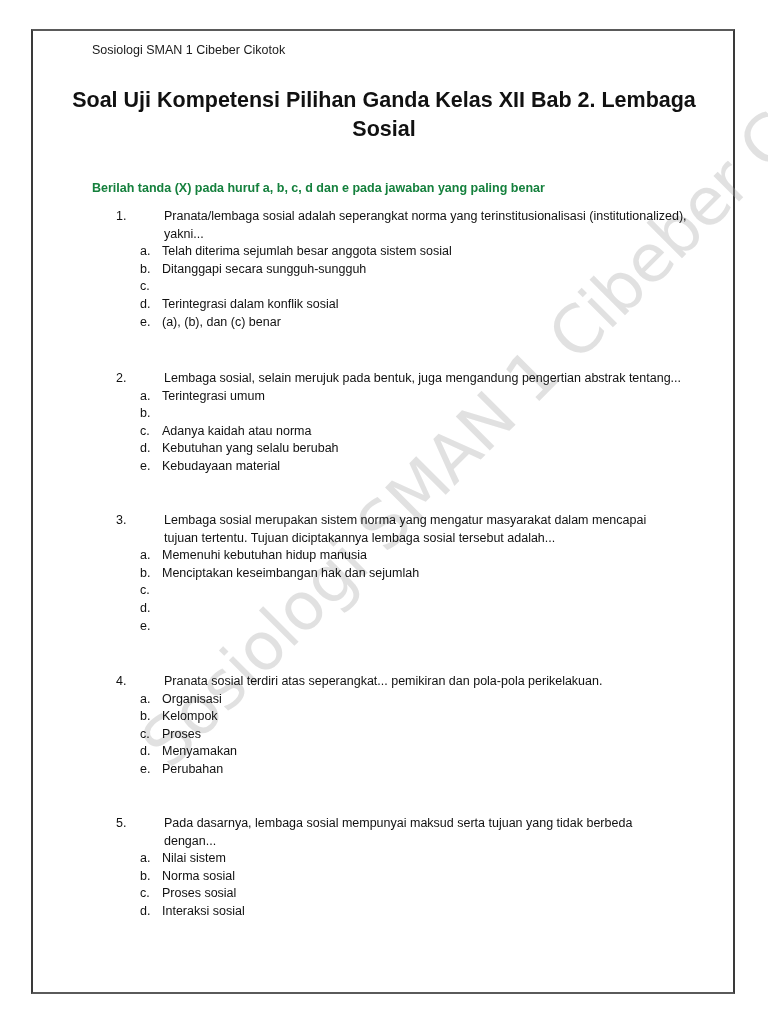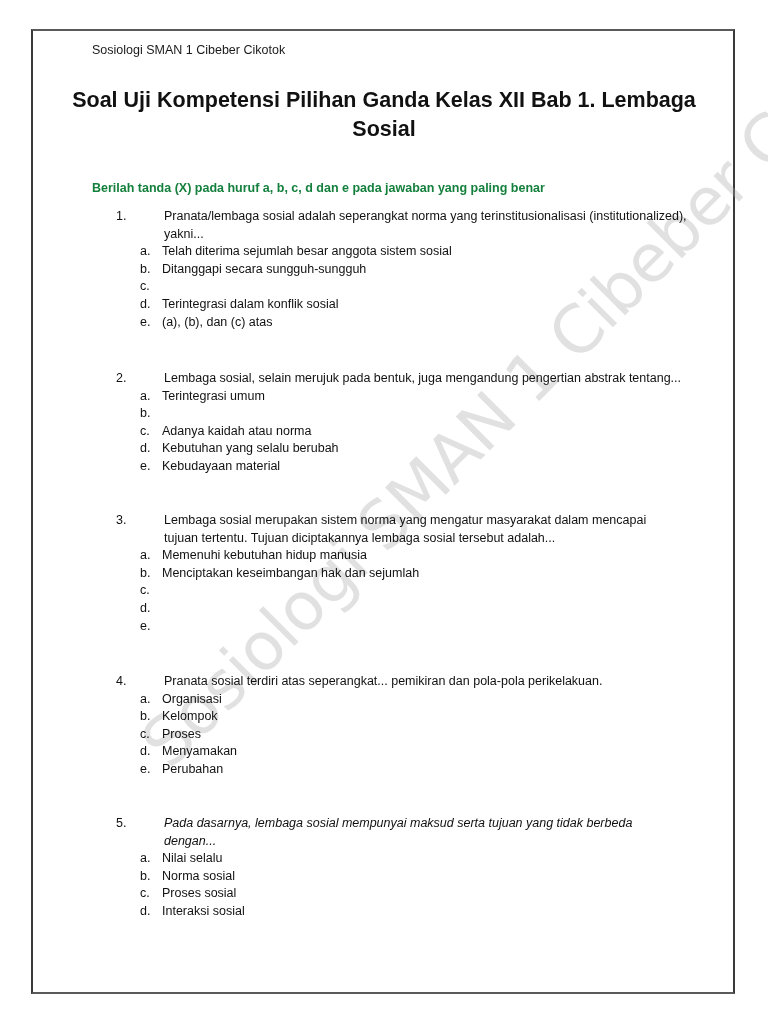--- a/index.html
+++ b/index.html
@@ -103,21 +103,21 @@
 </style>
 </head>
 <body>
 
 <div class="page"></div>
 
 <div class="watermark">Sosiologi SMAN 1 Cibeber Cikotok</div>
 
 <div class="header">Sosiologi SMAN 1 Cibeber Cikotok</div>
 
-<div class="title">Soal Uji Kompetensi Pilihan Ganda Kelas XII Bab 1. Lembaga Sosial</div>
+<div class="title">Soal Uji Kompetensi Pilihan Ganda Kelas XII Bab 2. Lembaga Sosial</div>
 
 <div class="instruction">Berilah tanda (X) pada huruf a, b, c, d dan e pada jawaban yang paling benar</div>
 
 <div class="question" style="top:208px;">
   <div class="q-stem">
     <span class="q-num">1.</span>
     <span class="q-text">Pranata/lembaga sosial adalah seperangkat norma yang terinstitusionalisasi (institutionalized), yakni...</span>
   </div>
   <ul class="options">
     <li class="option">
@@ -130,21 +130,21 @@
       </li>
     <li class="option">
         <span class="opt-letter">c.</span>
       </li>
     <li class="option">
         <span class="opt-letter">d.</span>
         <span>Terintegrasi dalam konflik sosial</span>
       </li>
     <li class="option">
         <span class="opt-letter">e.</span>
-        <span>(a), (b), dan (c) atas</span>
+        <span>(a), (b), dan (c) benar</span>
       </li>
   </ul>
 </div>
 
 <div class="question" style="top:370px;">
   <div class="q-stem">
     <span class="q-num">2.</span>
     <span class="q-text" style="width:570px;white-space:nowrap;">Lembaga sosial, selain merujuk pada bentuk, juga mengandung pengertian abstrak tentang...</span>
   </div>
   <ul class="options">
@@ -221,26 +221,26 @@
     <li class="option">
         <span class="opt-letter">e.</span>
         <span>Perubahan</span>
       </li>
   </ul>
 </div>
 
 <div class="question" style="top:815px;">
   <div class="q-stem">
     <span class="q-num">5.</span>
-    <span class="q-text" style="width:495px;font-style:italic;">Pada dasarnya, lembaga sosial mempunyai maksud serta tujuan yang tidak berbeda dengan...</span>
-  </div>
-  <ul class="options">
-    <li class="option">
-        <span class="opt-letter">a.</span>
-        <span>Nilai selalu</span>
+    <span class="q-text" style="width:495px;">Pada dasarnya, lembaga sosial mempunyai maksud serta tujuan yang tidak berbeda dengan...</span>
+  </div>
+  <ul class="options">
+    <li class="option">
+        <span class="opt-letter">a.</span>
+        <span>Nilai sistem</span>
       </li>
     <li class="option">
         <span class="opt-letter">b.</span>
         <span>Norma sosial</span>
       </li>
     <li class="option">
         <span class="opt-letter">c.</span>
         <span>Proses sosial</span>
       </li>
     <li class="option">

